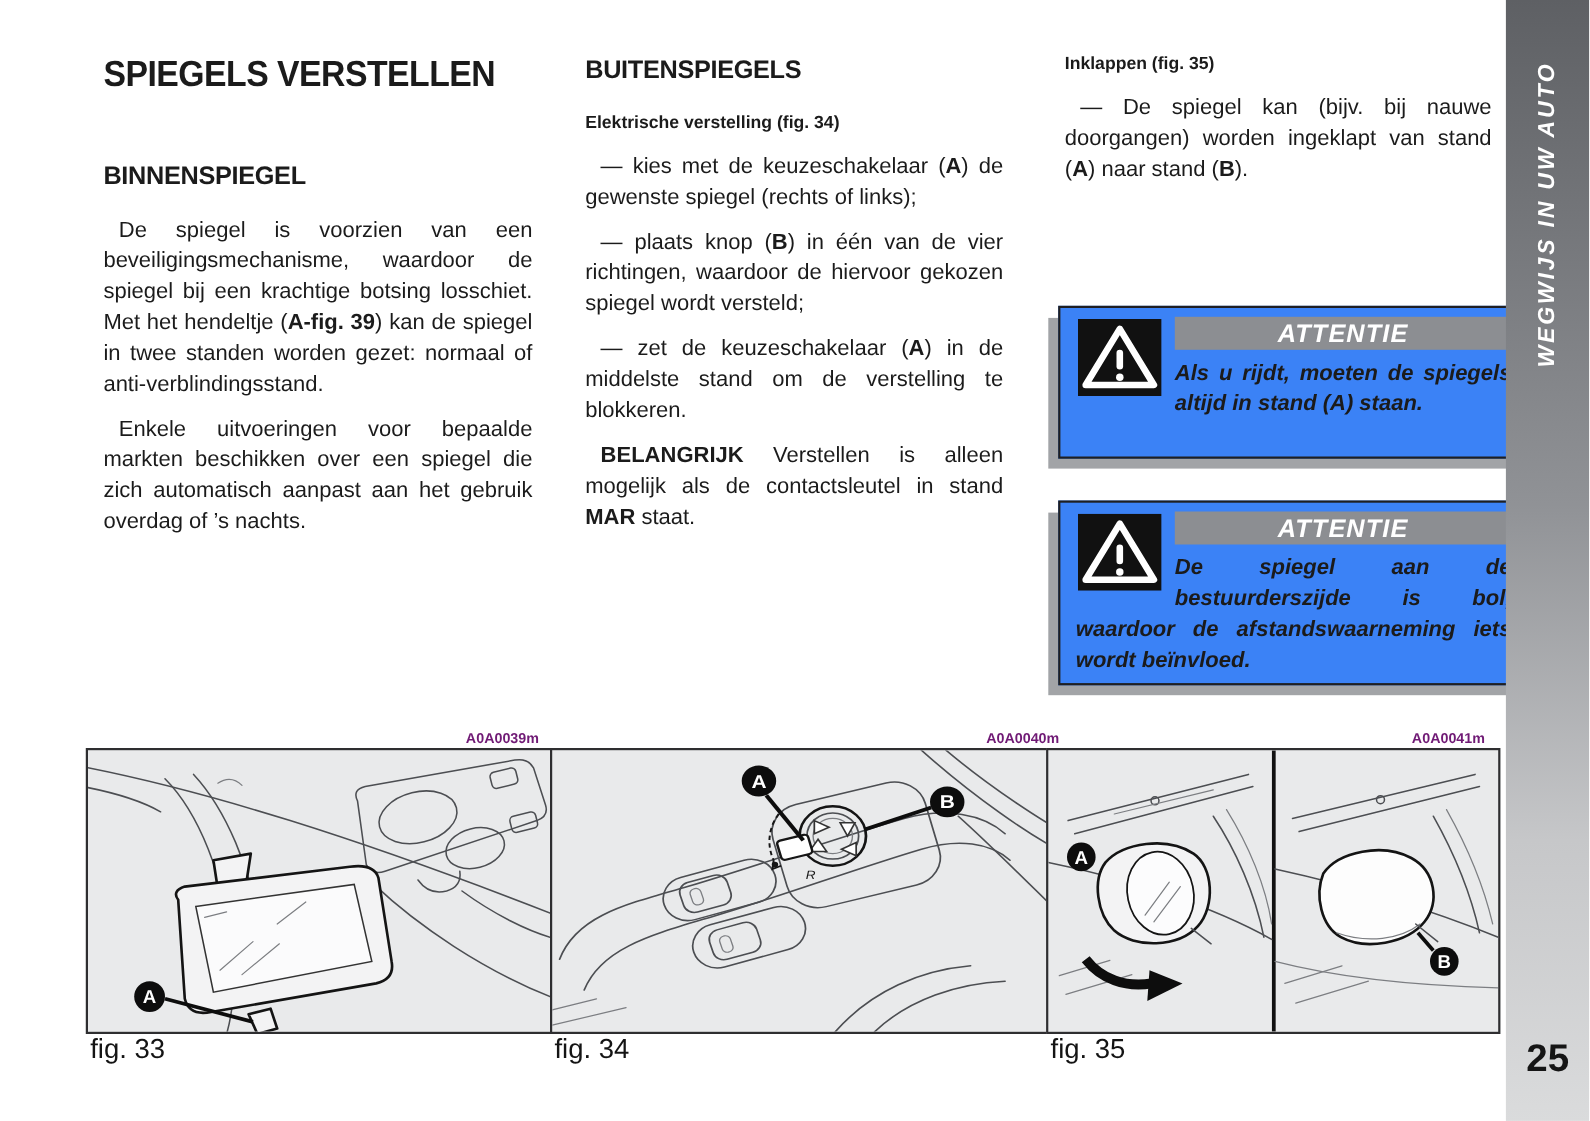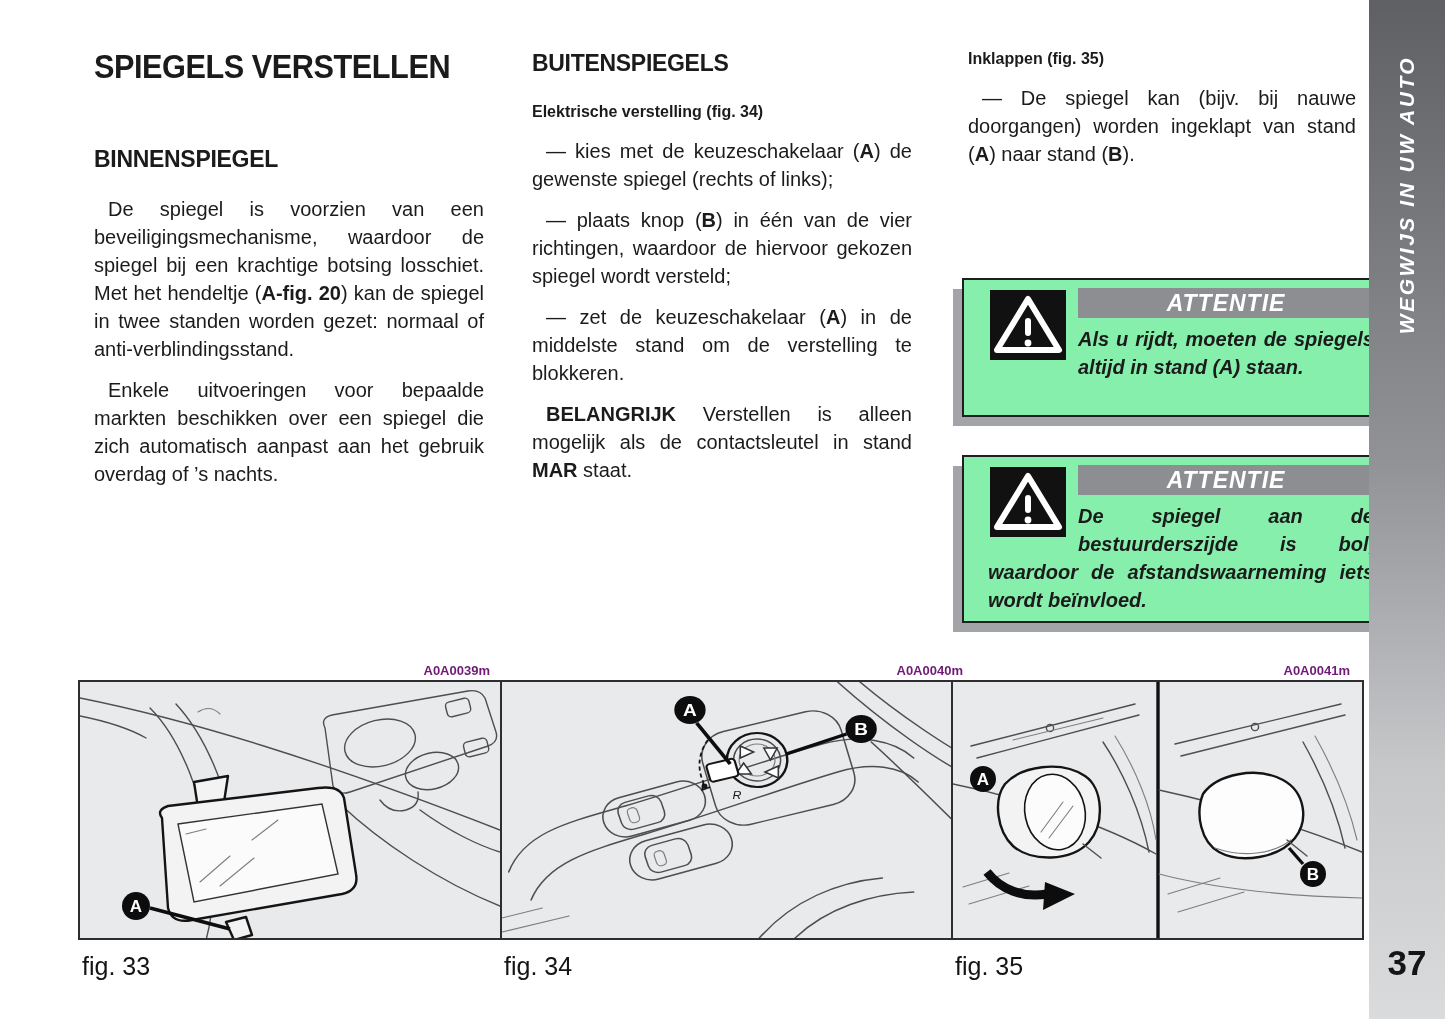--- a/index.html
+++ b/index.html
@@ -22,23 +22,23 @@
   h3.sub { font-size:16px; font-weight:bold; margin:0 0 16px 0; }
   .col p.body {
     font-size:20px; line-height:28px; text-align:justify;
     text-indent:14px; margin:0 0 13px 0;
   }
   .b { font-weight:bold; }
 
   
   .warn {
     position:absolute; left:962px; width:424px;
-    background:#86efac; border:2px solid #1f1f21;
+    background:#3b82f6; border:2px solid #1f1f21;
     box-shadow:-10px 10px 0 -1px #a2a4a7;
-    padding:8px 10px 8px 24px;
+    padding:8px 10px 8px 14px;
   }
   .warn1 { top:278px; height:139px; }
   .warn2 { top:455px; height:168px; }
   .warn-icon { float:left; width:76px; height:70px; margin:2px 12px 4px 2px; }
   .warn-header {
     overflow:hidden; height:30px; line-height:30px; margin-bottom:7px;
     background:#8c8e92; color:#fff; text-align:center;
     font-size:23px; font-weight:bold; font-style:italic; letter-spacing:1px;
   }
   .warn-text {
@@ -52,21 +52,21 @@
   .fig34 { left:500px; width:475px; }
   .fig35 { left:951px; width:413px; }
   .fig-code {
     height:17px; font-size:13px; font-weight:bold; text-align:right;
     padding-right:12px; color:#701a75;
   }
   .fig-box {
     height:260px; border:2px solid #2e2e30; background:#e9eaeb; overflow:hidden;
   }
   .fig-box svg { display:block; width:100%; height:100%; }
-  .fig-caption { margin:12px 0 0 4px; font-size:25px; color:#141414; }
+  .fig-caption { margin:0 0 0 4px; font-size:25px; color:#141414; }
 
   .thin   { fill:none; stroke:#4c4e52; stroke-width:1.4; stroke-linecap:round; }
   .thin2  { fill:none; stroke:#7c7e82; stroke-width:1.1; stroke-linecap:round; }
   .bold-l { fill:#f3f3f4; stroke:#141414; stroke-width:2.4; stroke-linejoin:round; }
   .boldn  { fill:none;    stroke:#141414; stroke-width:2.2; stroke-linejoin:round; }
   .callout-c { fill:#0d0d0d; }
   .callout-t { fill:#ffffff; font-family:"Liberation Sans",sans-serif; font-size:17px; font-weight:bold; text-anchor:middle; }
   .leader { stroke:#0d0d0d; stroke-width:3.4; fill:none; }
 
   
@@ -87,21 +87,21 @@
 </style>
 </head>
 <body>
 
 <div class="page">
 
   <h1 class="page-title">SPIEGELS VERSTELLEN</h1>
 
   <section class="col col1">
     <h2 class="sec">BINNENSPIEGEL</h2>
-    <p class="body"><span>De spiegel is voorzien van een beveiligingsmechanisme, waardoor de spiegel bij een krachtige botsing losschiet. Met het hendeltje (</span><span class="b">A-fig. 20</span><span>) kan de spiegel in twee standen worden gezet: normaal of anti-verblindingsstand.</span></p>
+    <p class="body"><span>De spiegel is voorzien van een beveiligingsmechanisme, waardoor de spiegel bij een krachtige botsing losschiet. Met het hendeltje (</span><span class="b">A-fig. 39</span><span>) kan de spiegel in twee standen worden gezet: normaal of anti-verblindingsstand.</span></p>
     <p class="body"><span>Enkele uitvoeringen voor bepaalde markten beschikken over een spiegel die zich automatisch aanpast aan het gebruik overdag of ’s nachts.</span></p>
   </section>
 
   <section class="col col2">
     <h2 class="sec">BUITENSPIEGELS</h2>
     <h3 class="sub">Elektrische verstelling (fig. 34)</h3>
     <p class="body"><span>— kies met de keuzeschakelaar (</span><span class="b">A</span><span>) de gewenste spiegel (rechts of links);</span></p>
     <p class="body"><span>— plaats knop (</span><span class="b">B</span><span>) in één van de vier richtingen, waardoor de hiervoor gekozen spiegel wordt versteld;</span></p>
     <p class="body"><span>— zet de keuzeschakelaar (</span><span class="b">A</span><span>) in de middelste stand om de verstelling te blokkeren.</span></p>
     <p class="body"><span class="b">BELANGRIJK</span><span> Verstellen is alleen mogelijk als de contactsleutel in stand </span><span class="b">MAR</span><span> staat.</span></p>
@@ -254,16 +254,16 @@
         <circle class="callout-c" cx="360" cy="192" r="13"></circle>
         <text class="callout-t" x="360" y="198" font-size="16">B</text>
       </svg>
     </div>
     <div class="fig-caption">fig. 35</div>
     <div class="fig-code" style="position:absolute; top:0; right:2px; left:16px;">A0A0041m</div>
   </div>
 
   <aside class="sidebar">
     <span class="sidebar-label">WEGWIJS IN UW AUTO</span>
-    <div class="page-num">37</div>
+    <div class="page-num">25</div>
   </aside>
 
 </div>
 
 </body></html>

